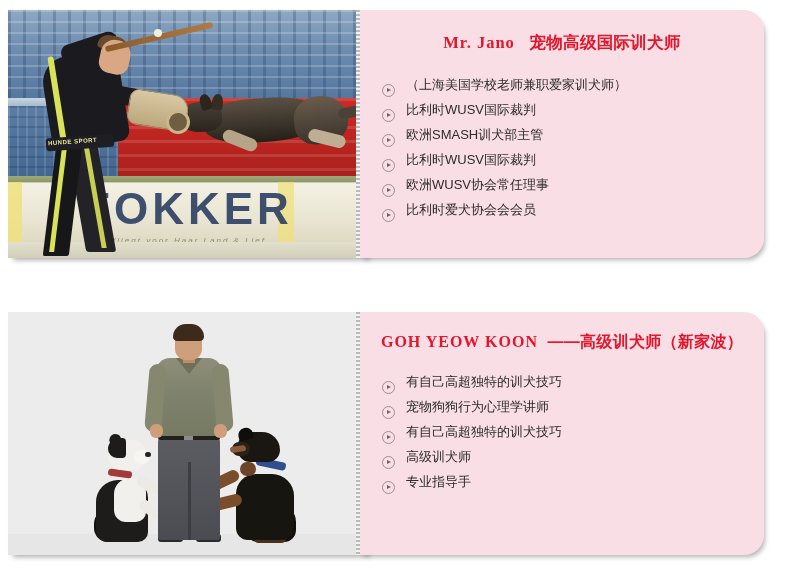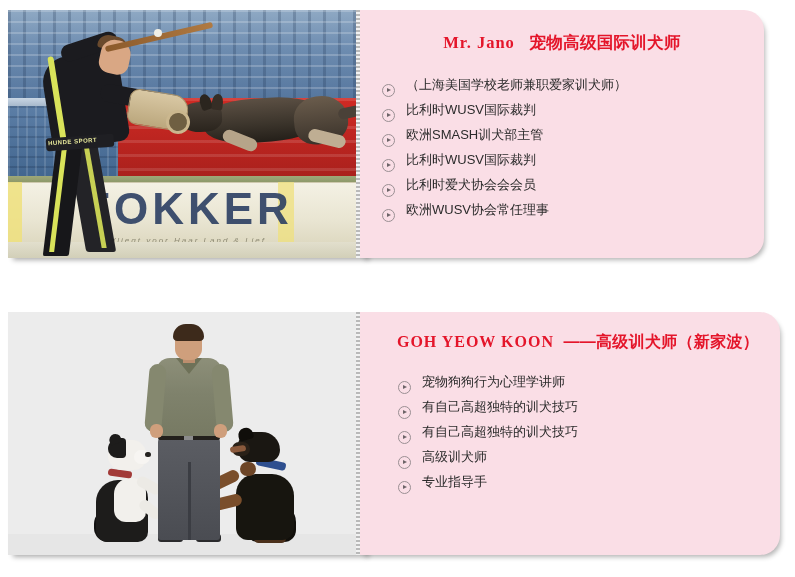--- a/index.html
+++ b/index.html
@@ -270,21 +270,21 @@
     box-shadow: 3px 4px 5px -2px rgba(0,0,0,0.30);
   }
   .info-panel::before {
     content: "";
     position: absolute;
     left: -4px; top: 0; bottom: 0;
     width: 4px;
     background: repeating-linear-gradient(180deg,#b9b9b9 0 2px, #f2f2f2 2px 4px);
   }
   #panel-1 { top: 10px; height: 248px; }
-  #panel-2 { top: 22px; height: 243px; padding-left: 16px; }
+  #panel-2 { top: 22px; height: 243px; }
 
   .panel-title {
     margin: 0;
     padding: 22px 10px 0 10px;
     text-align: center;
     color: #e4152a;
     font-size: 16.5px;
     font-weight: 700;
     letter-spacing: .3px;
     white-space: nowrap;
@@ -397,25 +397,25 @@
       <li>
         <span class="bullet-icon"></span>
         <span class="bullet-text">欧洲SMASH训犬部主管</span>
       </li>
       <li>
         <span class="bullet-icon"></span>
         <span class="bullet-text">比利时WUSV国际裁判</span>
       </li>
       <li>
         <span class="bullet-icon"></span>
+        <span class="bullet-text">欧洲WUSV协会常任理事</span>
+      </li>
+      <li>
+        <span class="bullet-icon"></span>
         <span class="bullet-text">比利时爱犬协会会会员</span>
-      </li>
-      <li>
-        <span class="bullet-icon"></span>
-        <span class="bullet-text">欧洲WUSV协会常任理事</span>
       </li>
     </ul>
   </div>
 </div>
 
 <div class="section" id="section-2">
 
   <div class="photo-frame" id="photo-2">
     <div class="photo-canvas">
       <div class="ph p2-bg"></div>
@@ -464,25 +464,25 @@
   </div>
 
   <div class="info-panel" id="panel-2">
     <h2 class="panel-title">
       <span class="latin">GOH YEOW KOON</span>
       &nbsp;<span>——高级训犬师（新家波）</span>
     </h2>
     <ul class="bullet-list">
       <li>
         <span class="bullet-icon"></span>
+        <span class="bullet-text">有自己高超独特的训犬技巧</span>
+      </li>
+      <li>
+        <span class="bullet-icon"></span>
         <span class="bullet-text">宠物狗狗行为心理学讲师</span>
-      </li>
-      <li>
-        <span class="bullet-icon"></span>
-        <span class="bullet-text">有自己高超独特的训犬技巧</span>
       </li>
       <li>
         <span class="bullet-icon"></span>
         <span class="bullet-text">有自己高超独特的训犬技巧</span>
       </li>
       <li>
         <span class="bullet-icon"></span>
         <span class="bullet-text">高级训犬师</span>
       </li>
       <li>

